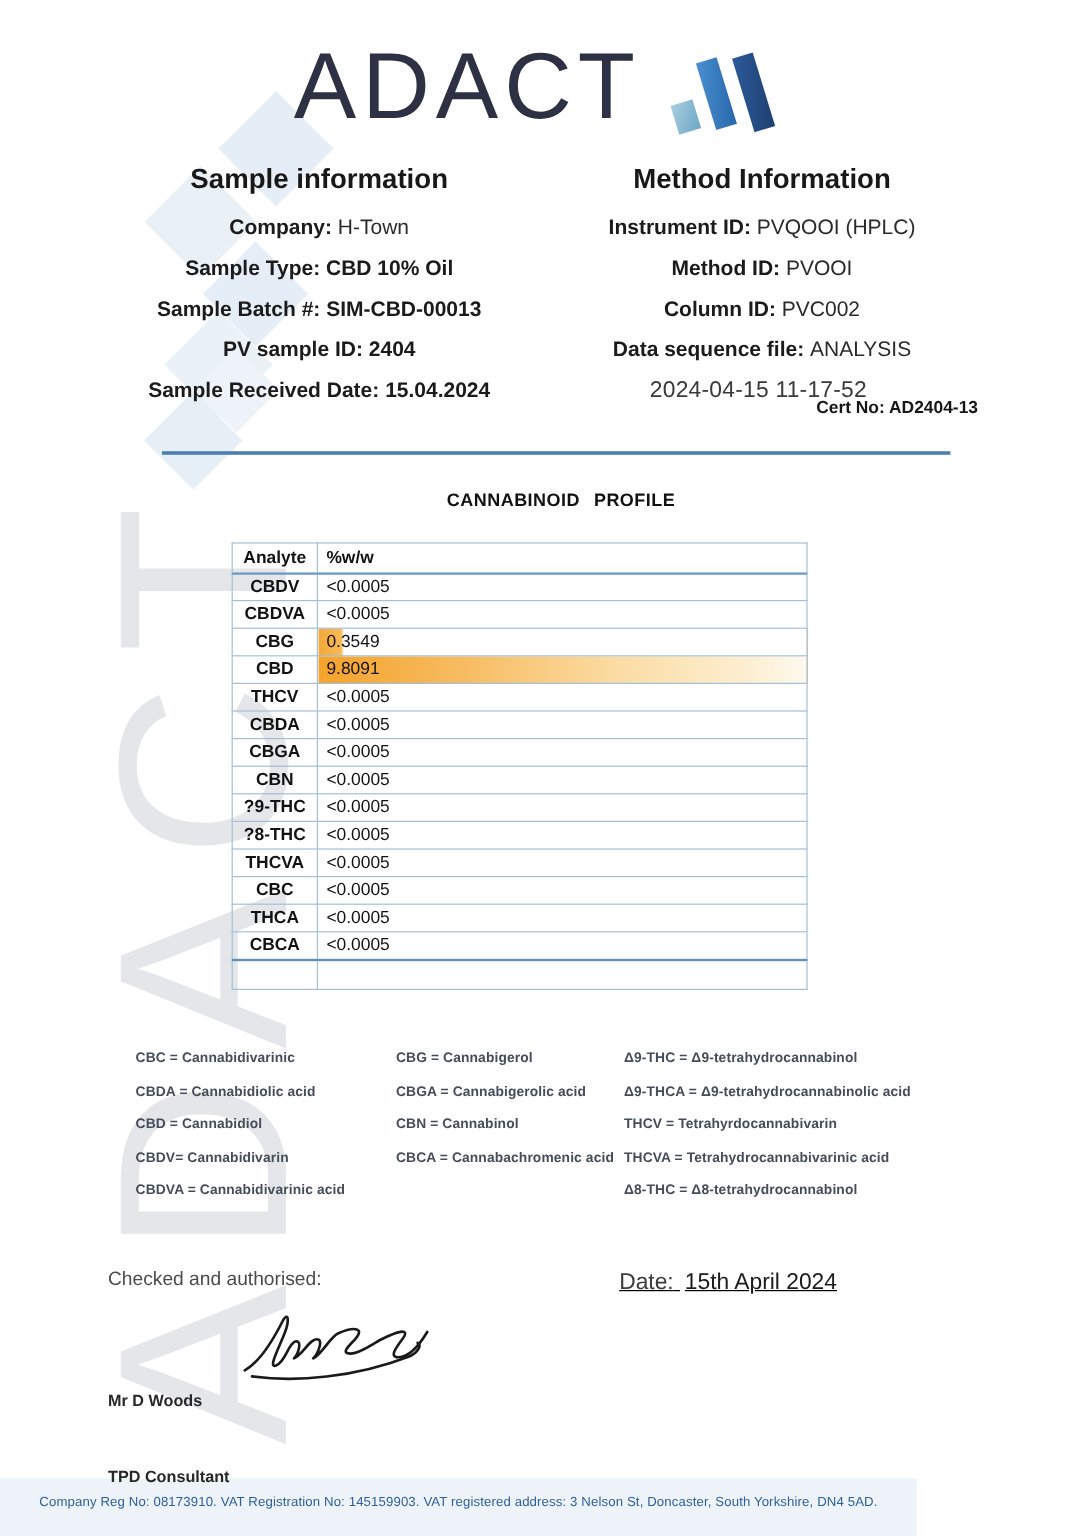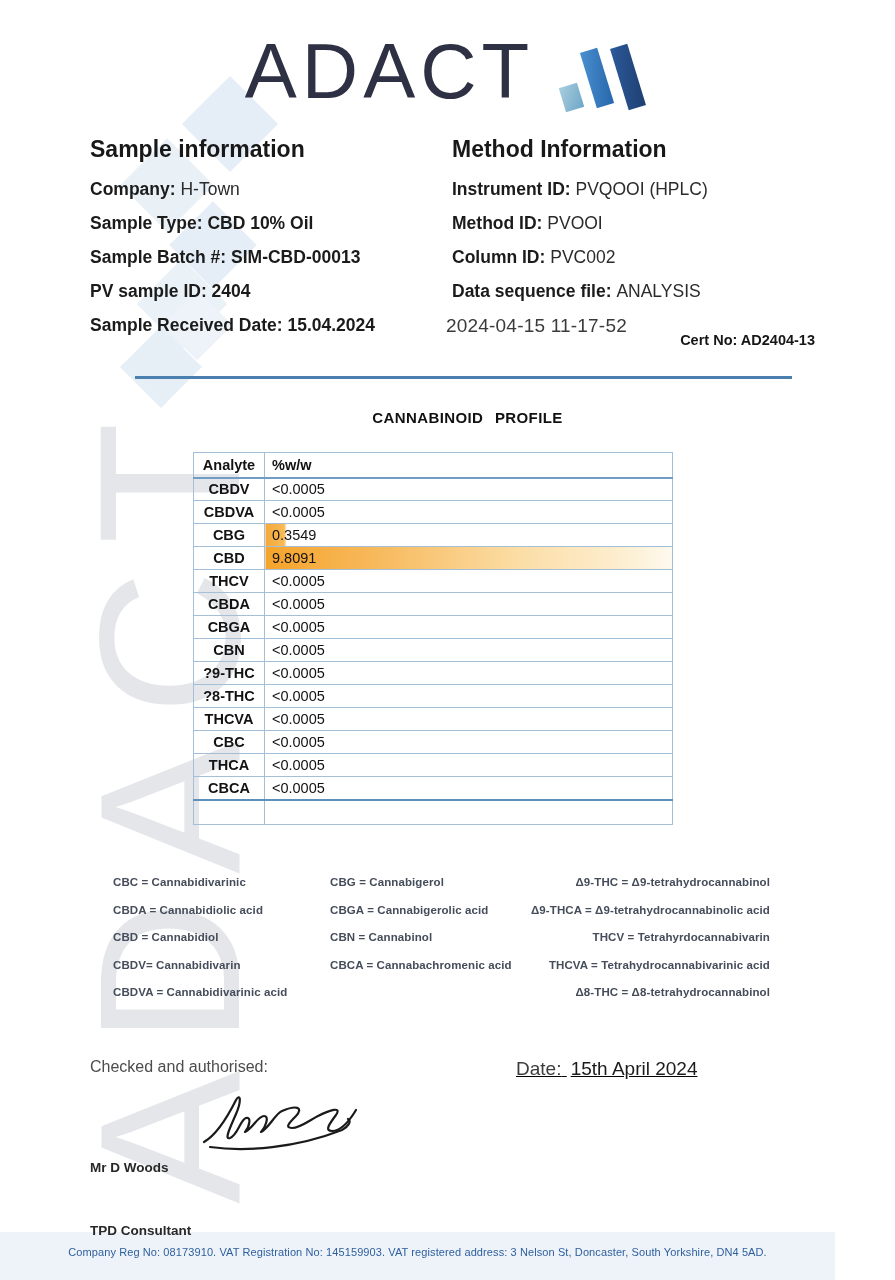--- a/index.html
+++ b/index.html
@@ -18,21 +18,21 @@
   .wm-diamond {
     position:absolute; transform:rotate(45deg); z-index:0; pointer-events:none;
   }
 
   
   .logo-row { position:absolute; top:32px; left:0; width:100%; display:flex; justify-content:center; align-items:flex-start; gap:16px; z-index:5; }
   .logo-text { font-size:78px; line-height:1; color:#2e3144; letter-spacing:5px; font-weight:400; }
   .logo-icon { margin-top:11px; }
 
   
-  .info-block { position:absolute; top:136px; z-index:5; }
+  .info-block { position:absolute; top:136px; z-index:5;text-align:center; }
   .info-block.sample { left:90px; width:352px; }
   .info-block.method { left:452px; width:366px; }
   .info-heading { font-size:23px; font-weight:700; color:#181818; margin-bottom:16px; }
   .info-line { font-size:17.5px; color:#1b1b1b; margin-bottom:13px; font-weight:700; }
   .info-line .lbl { font-weight:700; }
   .info-line .val { font-weight:700; }
   .info-line .val.regular { font-weight:400; color:#2b2b2b; }
   .method .info-line .val { font-weight:400; color:#2b2b2b; }
   .seq-line { font-size:19px; color:#3a3a3a; font-weight:400; margin-left:-6px; margin-top:1px; letter-spacing:0.2px; }
   .cert-line { position:absolute; top:332px; left:452px; width:363px; text-align:right; font-size:14.5px; font-weight:700; color:#161616; z-index:5; }
@@ -50,34 +50,34 @@
   td.value { padding-left:7px; font-weight:400; }
   td.value.hl-chip { background:linear-gradient(90deg, #f4a838 0px, #f8bb57 19px, rgba(255,255,255,0) 21px); }
   td.value.hl-grad { background:linear-gradient(90deg, #f5a32b 0%, #f7ba5e 28%, #fbdda5 62%, #fdf0d5 90%, #fefaf0 100%); }
   tr.empty-row td { height:25px; }
   tr.last-data td { border-bottom:2px solid #5e90bc; }
 
   
   .legend-col { position:absolute; top:876px; z-index:5; }
   .legend-col.c1 { left:113px; }
   .legend-col.c2 { left:330px; }
-  .legend-col.c3 { left:531px;text-align:right; }
+  .legend-col.c3 { left:520px; }
   .legend-item { font-size:11.5px; font-weight:600; color:#454c5a; height:27.6px; letter-spacing:0.1px; }
 
   
   .checked-label { position:absolute; left:90px; top:1058px; font-size:16px; color:#4c4c4c; z-index:5; }
   .date-line { position:absolute; left:516px; top:1058px; font-size:19px; z-index:5;text-decoration:underline; }
   .date-line .d-lbl { color:#3c3c3c; }
   .date-line .d-val { color:#1b1b1b; margin-left:4px; }
   .signature { position:absolute; left:196px; top:1090px; z-index:5; }
   .sig-name { position:absolute; left:90px; top:1160px; font-size:13.5px; font-weight:700; color:#282828; z-index:5; }
   .sig-title { position:absolute; left:90px; top:1183px; font-size:13.5px; font-weight:700; color:#282828; z-index:5;margin-top:40px; }
 
   
-  .footer-band { position:absolute; left:0; top:1232px; width:835px; height:48px; background:#eef3f9; z-index:4; }
+  .footer-band { position:absolute; left:0; top:1232px; width:764px; height:48px; background:#eef3f9; z-index:4; }
   .footer-text { padding-top:14px; text-align:center; font-size:11px; color:#2d5f9e; font-weight:500; letter-spacing:0.1px; }
 </style>
 </head>
 <body>
 
 <div class="page">
 
   <div class="wm-diamond" style="left:196px; top:90px; width:68px; height:68px; background:#e5eef6;"></div>
   <div class="wm-diamond" style="left:134px; top:152px; width:66px; height:66px; background:#e9f1f7;"></div>
   <div class="wm-diamond" style="left:182px; top:214px; width:62px; height:62px; background:#e5eef6;"></div>

